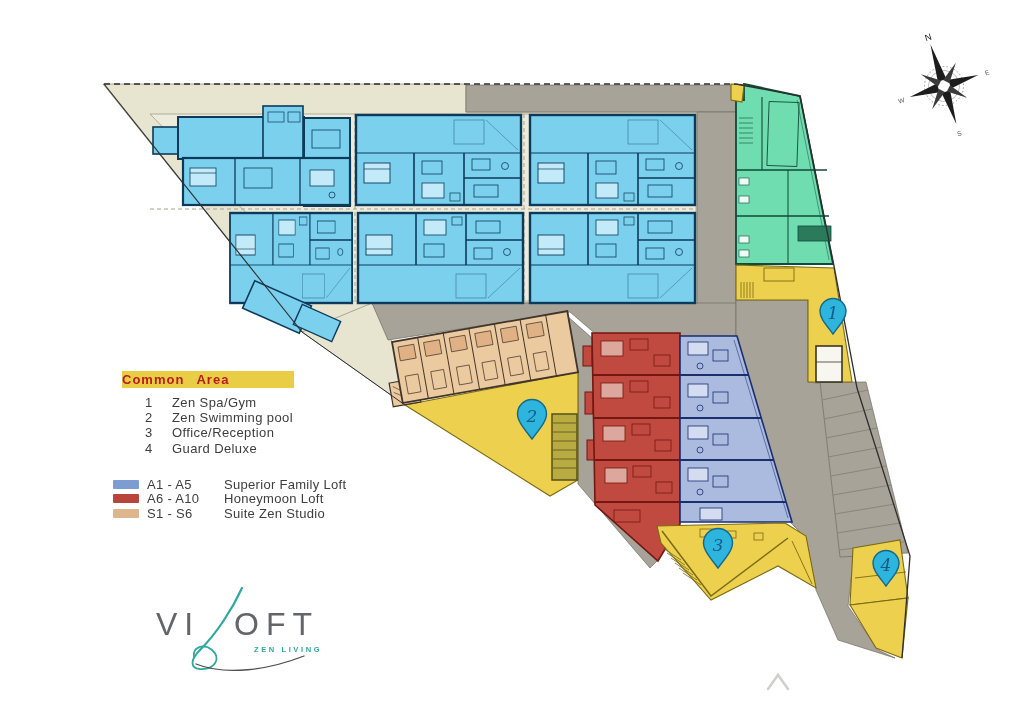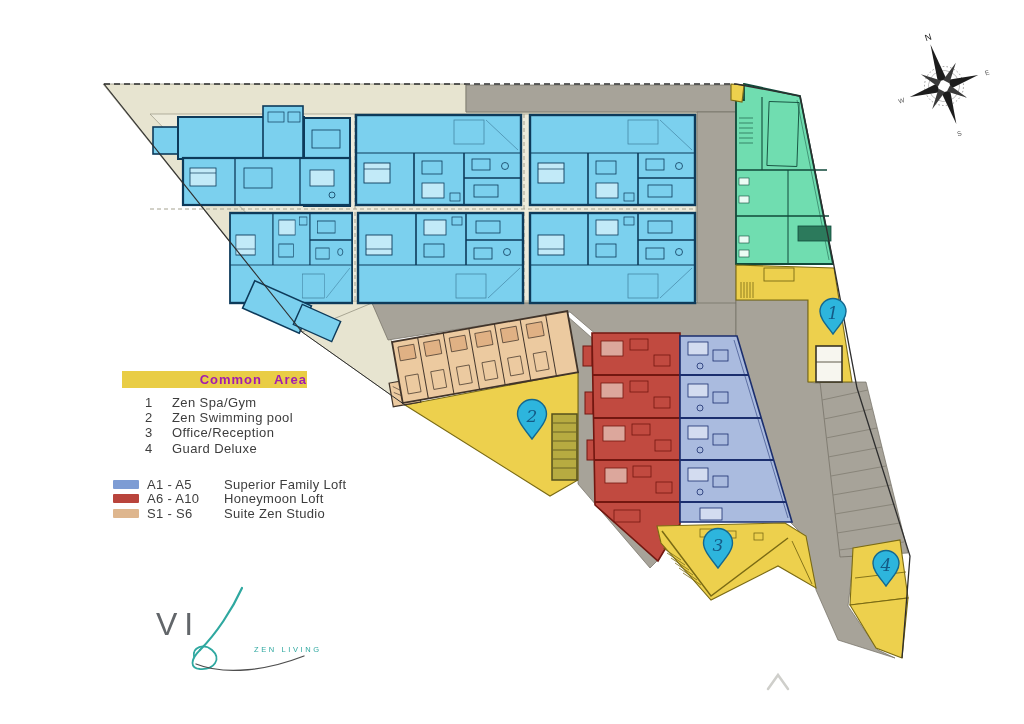--- a/index.html
+++ b/index.html
@@ -41,42 +41,42 @@
   .f-loft-light{fill:var(--c-loft-light)}
   .s-lw{stroke:var(--c-loft-wall)}
   .pin-body{fill:var(--c-pin-fill);stroke:var(--c-pin-edge);stroke-width:1.4}
   .pin-num{font:italic 17px "DejaVu Serif",serif;fill:var(--c-pin-text);text-anchor:middle}
   .bnd{stroke:var(--c-boundary);fill:none}
   .compass-letter{font:9px "Liberation Sans",sans-serif;fill:#222;text-anchor:middle}
   .compass-letter.small{font-size:6.5px;fill:#555}
 
   
   .legend-common{position:absolute;left:122px;top:371px;width:230px;color:var(--c-legend-text)}
-  .ca-bar{width:185px;height:17px;background:var(--c-bar-yellow);color:#a21caf;
-          font-size:13px;font-weight:bold;line-height:17px;text-align:right;
+  .ca-bar{width:172px;height:17px;background:var(--c-bar-yellow);color:#b91c1c;
+          font-size:13px;font-weight:bold;line-height:17px;text-align:left;
           letter-spacing:1px;word-spacing:8px}
   .ca-list{margin-top:7px}
   .ca-row{display:flex;font-size:13px;line-height:15.2px}
   .ca-num{width:27px;padding-left:23px;flex:none}
   .ca-lbl{letter-spacing:.4px}
   .legend-units{position:absolute;left:113px;top:477px;width:300px;color:var(--c-legend-text)}
   .u-row{display:flex;align-items:center;height:14.5px;font-size:13px}
   .u-sw{width:26px;height:9px;flex:none;margin-right:8px;border-radius:1px}
   .u-code{width:77px;flex:none;letter-spacing:.3px}
   .u-lbl{letter-spacing:.3px}
 
   
   .logo{position:absolute;left:150px;top:592px;width:210px;height:92px}
   .logo-vi,.logo-oft{position:absolute;top:14px;font-size:32px;letter-spacing:7px;
        color:var(--c-logo-gray);font-weight:400}
   .logo-vi{left:6px}
   .logo-oft{left:84px}
   .logo-swirl{position:absolute;left:36px;top:-6px}
   .logo-tag{position:absolute;left:104px;top:53px;font-size:7.5px;letter-spacing:2.6px;
-       color:var(--c-logo-teal);font-weight:normal}
+       color:var(--c-logo-teal);font-weight:bold}
 </style>
 </head>
 <body>
 
 <div class="stage">
 
 <svg class="plan" width="1024" height="724" viewBox="0 0 1024 724">
   <defs>
     <g id="villaSym">
       <rect x="0" y="0" width="165" height="90" class="f-villa s-vw" stroke-width="2.4"></rect>
@@ -396,16 +396,17 @@
   </div>
 </div>
 
 <div class="logo">
   <svg class="logo-swirl" width="120" height="88" viewBox="0 0 120 88">
     <path d="M56,2 C46,24 30,48 14,64" fill="none" stroke="var(--c-logo-teal)" stroke-width="2.2" stroke-linecap="round"></path>
     <path d="M14,64 C4,74 4,82 14,83 C28,84 36,73 26,64 C18,57 6,61 8,71" fill="none" stroke="var(--c-logo-teal)" stroke-width="1.8" stroke-linecap="round"></path>
     <path d="M10,78 C40,90 82,84 118,70" fill="none" stroke="#4e4e4e" stroke-width="1.3" stroke-linecap="round"></path>
   </svg>
   <span class="logo-vi">VI</span>
+  <span class="logo-oft">OFT</span>
   <div class="logo-tag">ZEN LIVING</div>
 </div>
 
 </div>
 
 </body></html>

